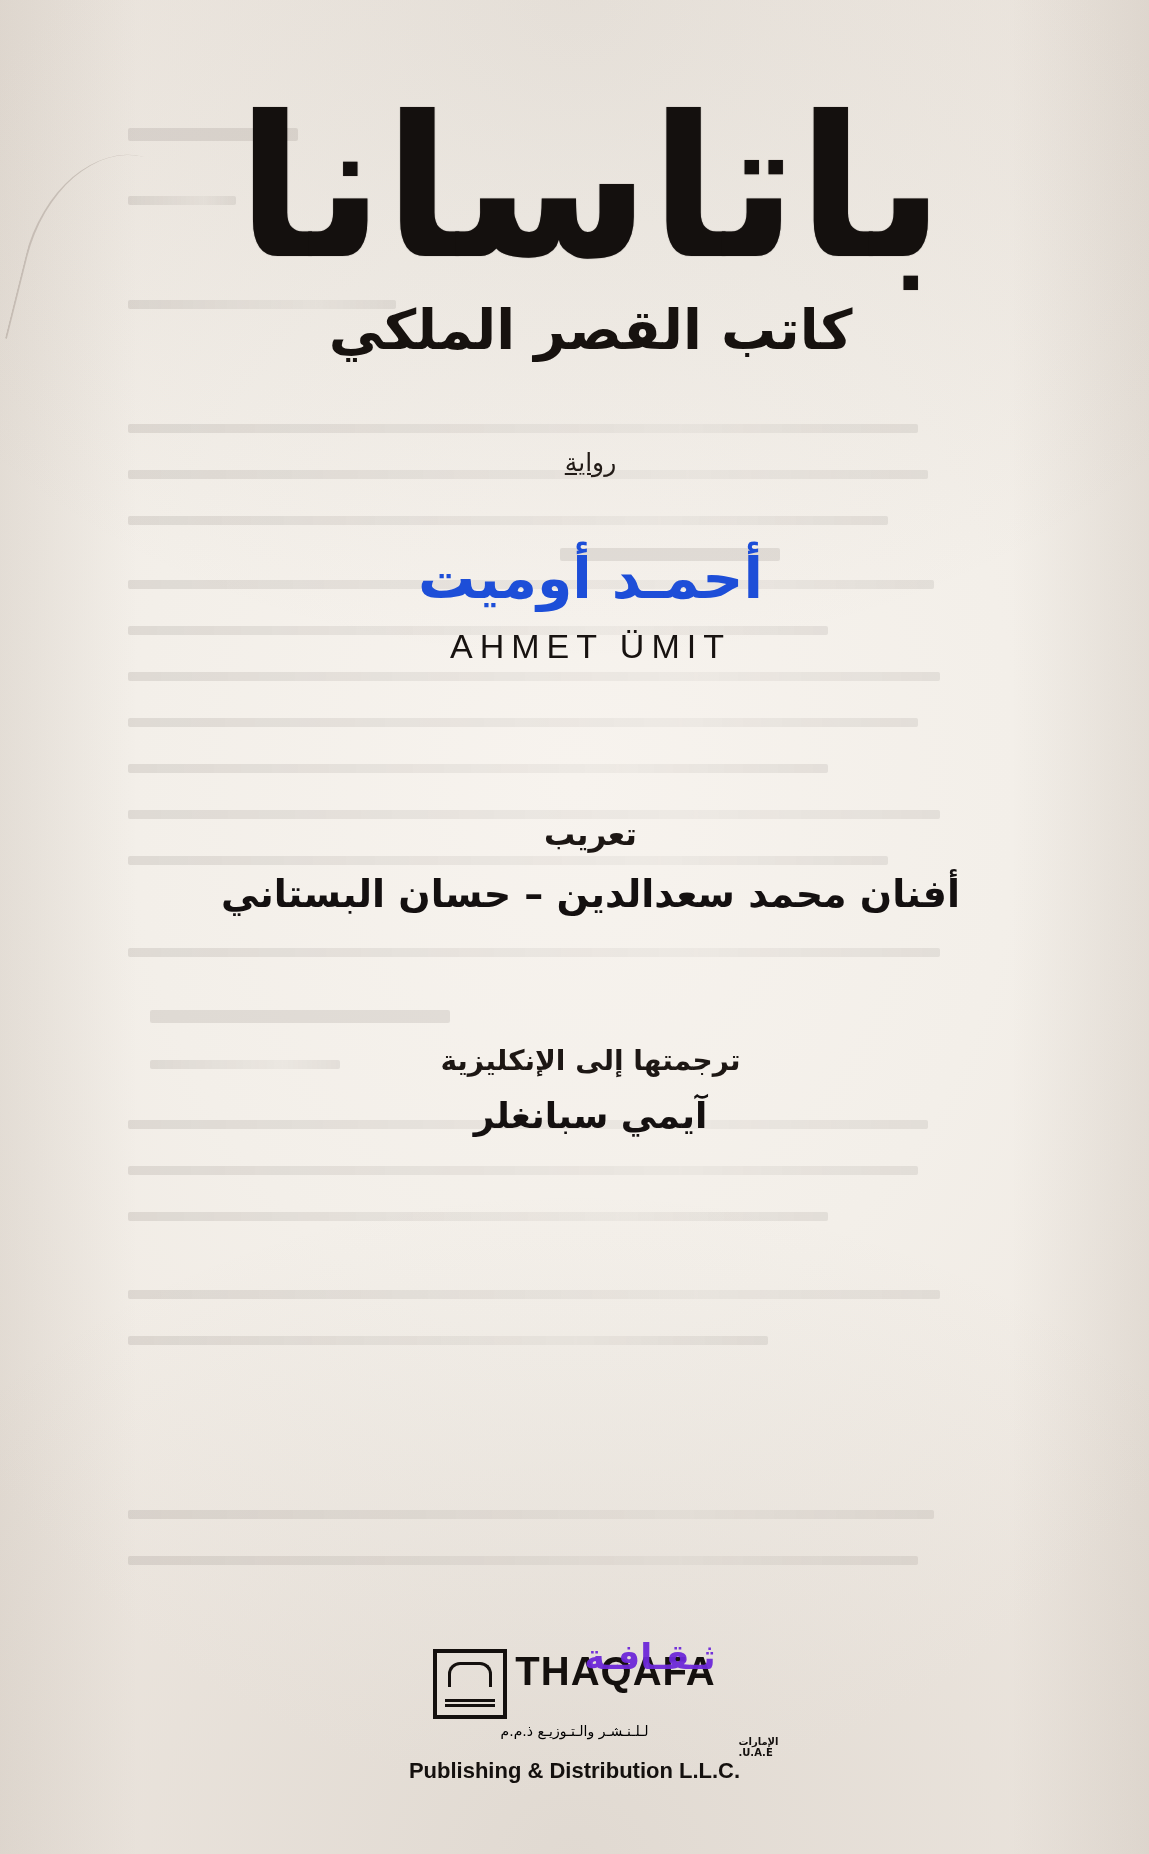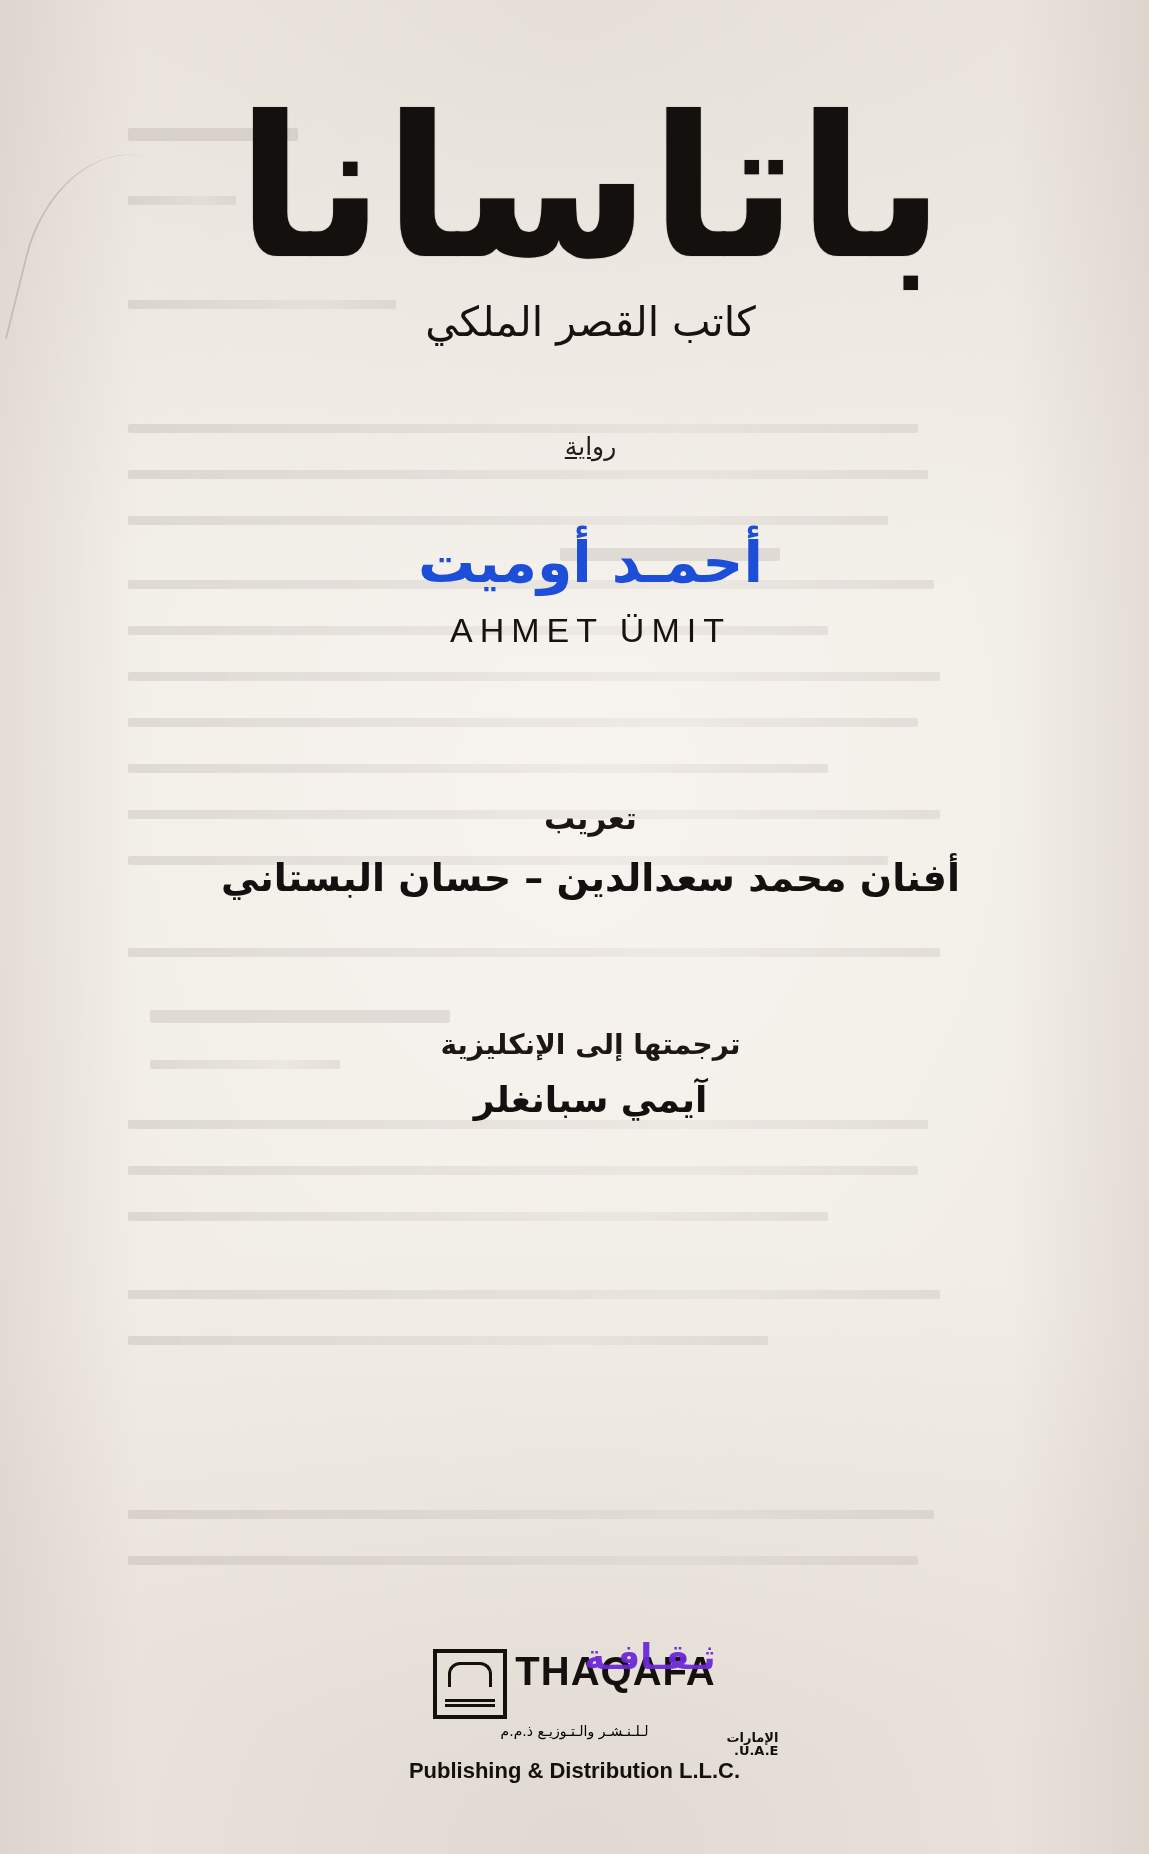--- a/index.html
+++ b/index.html
@@ -87,22 +87,22 @@
     font-weight: 700;
     letter-spacing: -2px;
     color: #14100e;
     text-shadow: 0 0 1px rgba(20,16,14,0.55);
     font-family: "DejaVu Sans", "Liberation Sans", sans-serif;
     direction: rtl;
   }
 
   .subtitle {
     margin-top: 6px;
-    font-size: 41px;
-    font-weight: 400;
+    font-size: 55px;
+    font-weight: 700;
     color: #17120f;
     direction: rtl;
   }
 
   .genre {
     margin-top: 86px;
     font-size: 25px;
     font-weight: 500;
     color: #221b17;
     direction: rtl;
@@ -231,25 +231,25 @@
     font-family: "Liberation Sans", sans-serif;
     font-size: 22px;
     font-weight: 700;
     color: #14100e;
     direction: ltr;
   }
   .pub-badge {
     position: absolute;
     right: 6px;
     bottom: 26px;
-    font-size: 13px;
+    font-size: 10px;
     font-weight: 700;
     line-height: 1.05;
     color: #14100e;
-    text-align: right;
+    text-align: left;
     direction: rtl;
   }
 </style>
 </head>
 <body>
 
 <div class="page">
   <div class="bleed">
     <div class="blk" style="left:128px; top:128px; width:170px;"></div>
     <div class="ln" style="left:128px; top:196px; width:108px;"></div>

